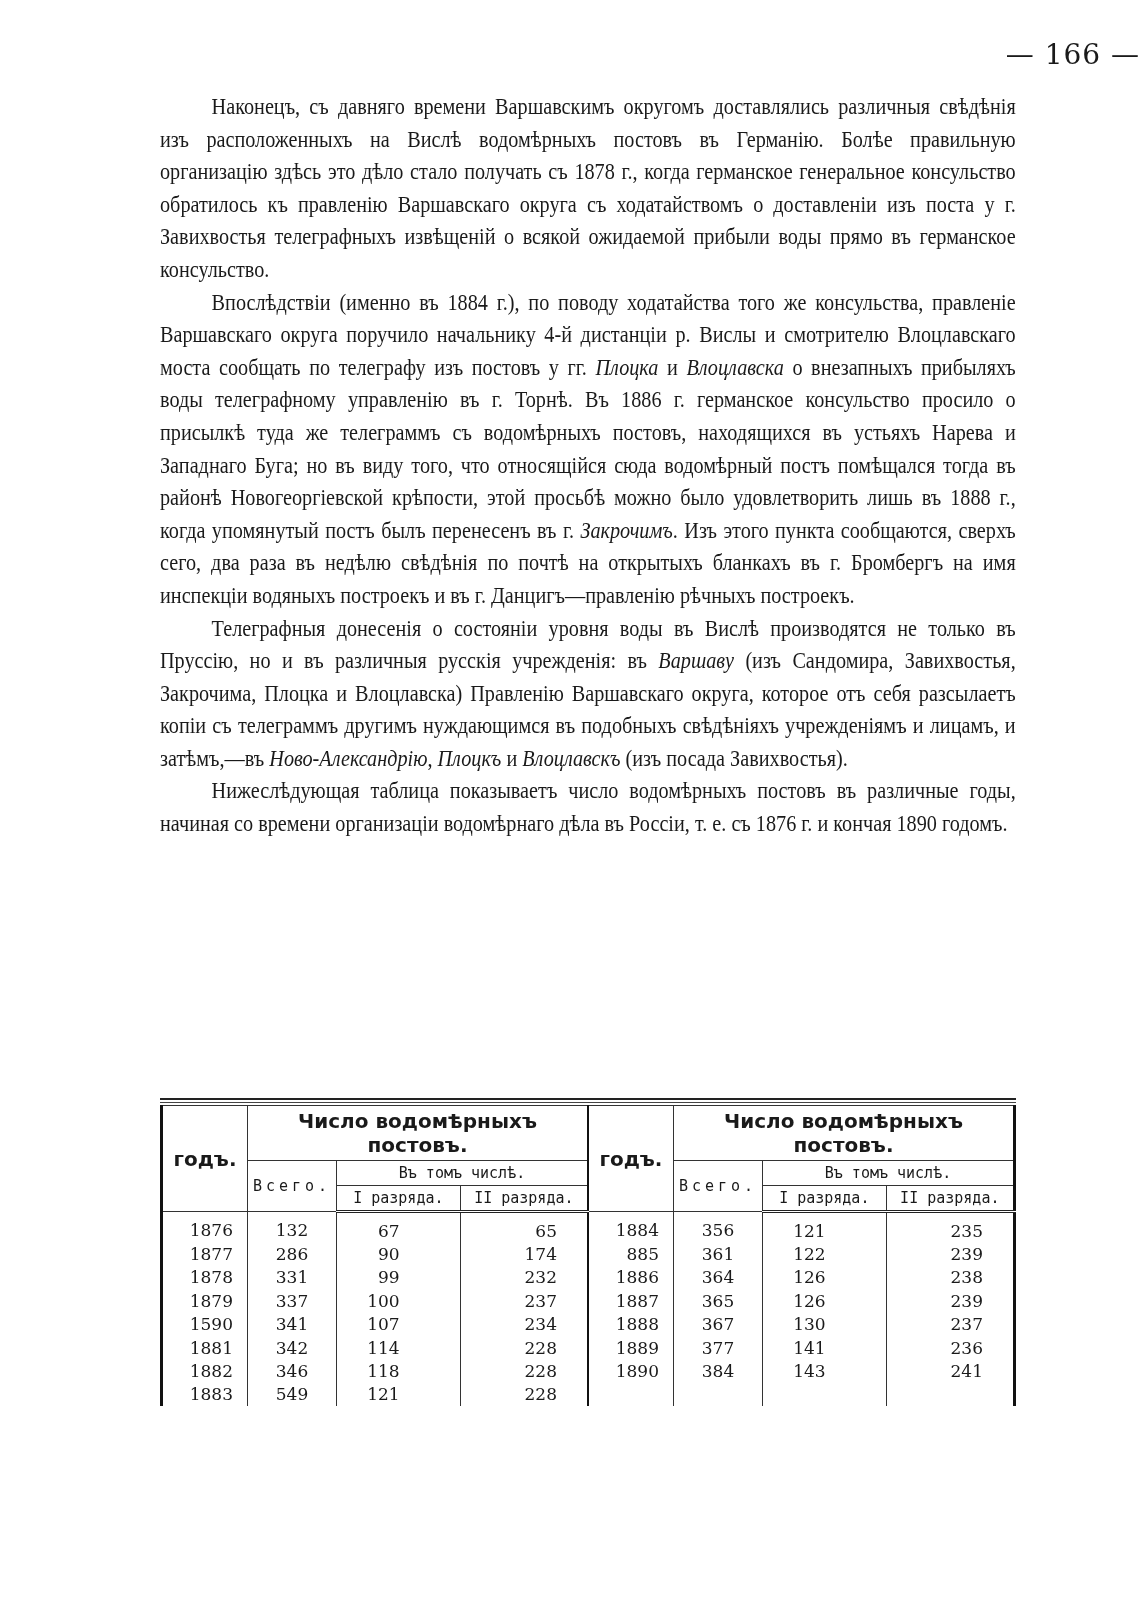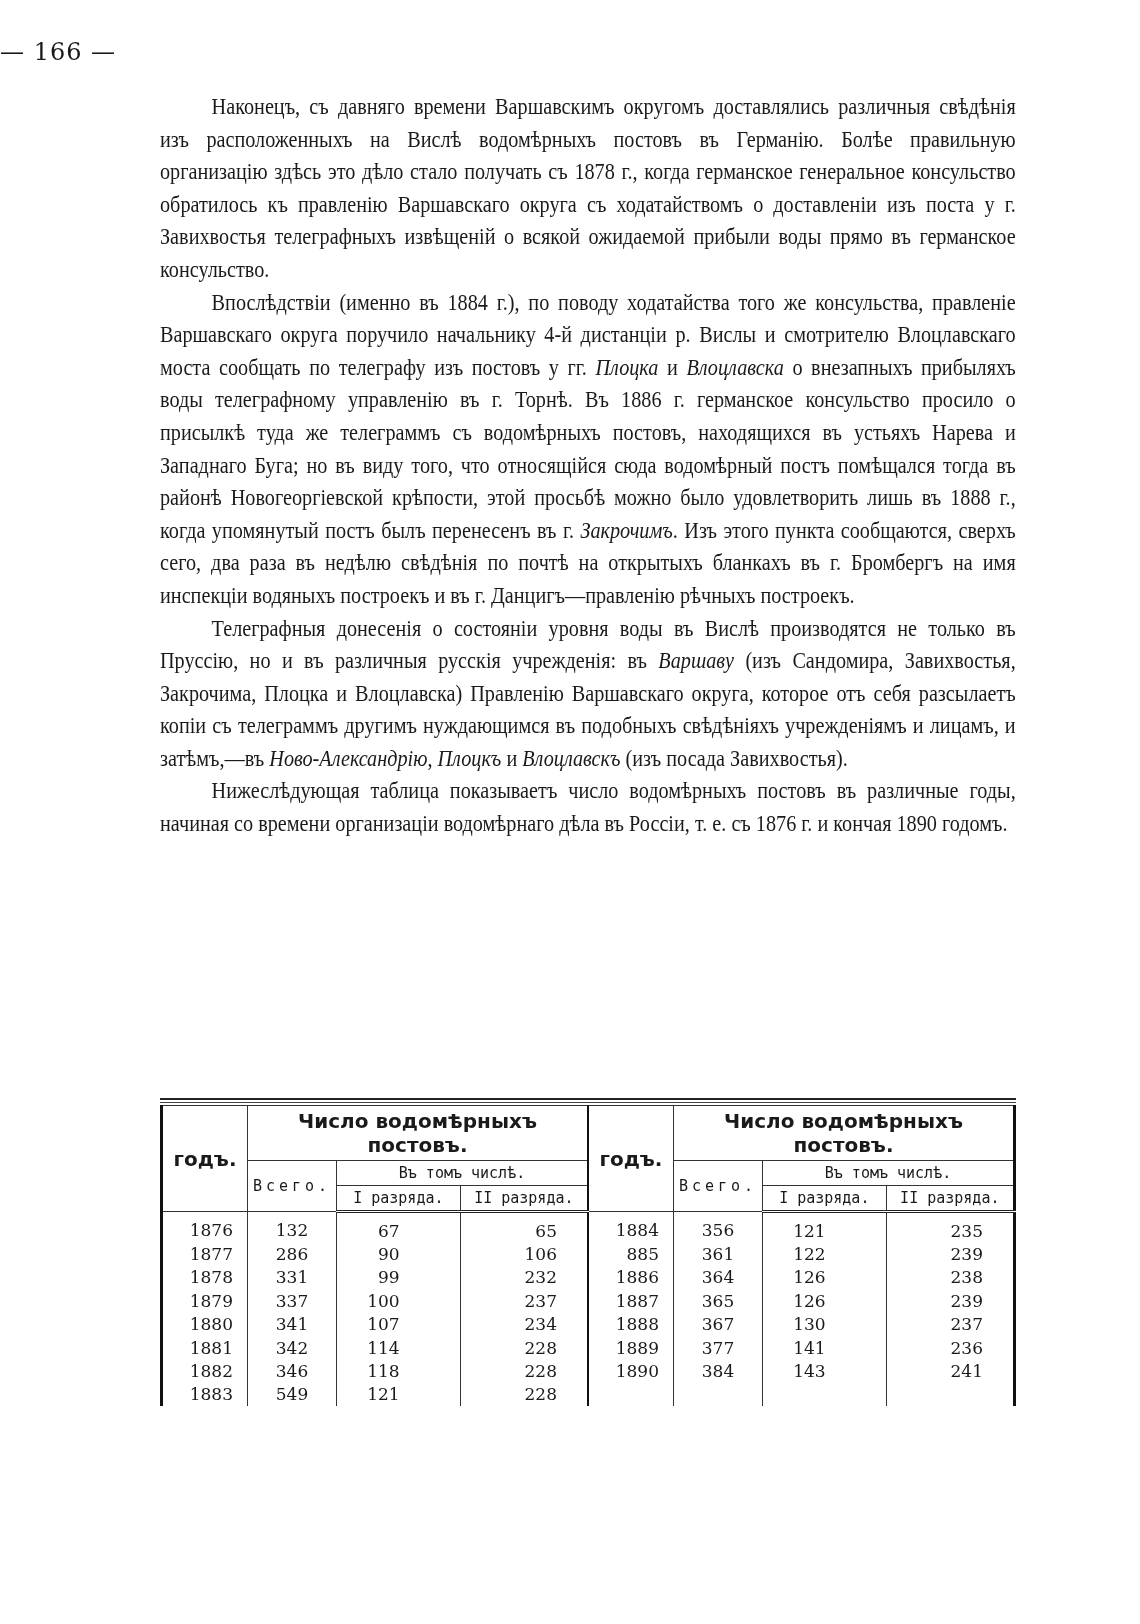--- a/index.html
+++ b/index.html
@@ -6,21 +6,21 @@
   body {
     width: 1140px; height: 1624px;
     background: #ffffff;
     color: #1a1a1a;
     font-family: "DejaVu Serif", "Liberation Serif", serif;
     position: relative;
     overflow: hidden;
   }
   .page-number {
     position: absolute; top: 38px; left: 0; width: 1140px;
-    text-align: left; font-size: 24px; letter-spacing: 1px;
+    text-align: right; font-size: 28px; letter-spacing: 1px;
   }
   .body-text {
     position: absolute; left: 160px; top: 90px; width: 856px;
     font-family: "Liberation Serif", "DejaVu Serif", serif;
     font-size: 23.5px; line-height: 32.6px;
     text-align: justify;
     transform: scaleX(0.86); transform-origin: left top;
     width: 995px;
   }
   .body-text p { margin: 0; text-indent: 60px; }
@@ -100,21 +100,21 @@
         <td class="c2">65</td>
         <td class="yr gap-l">1884</td>
         <td class="tot">356</td>
         <td class="c1">121</td>
         <td class="c2 edge-r">235</td>
       </tr>
       <tr>
         <td class="yr edge-l">1877</td>
         <td class="tot">286</td>
         <td class="c1">90</td>
-        <td class="c2">106</td>
+        <td class="c2">174</td>
         <td class="yr gap-l">885</td>
         <td class="tot">361</td>
         <td class="c1">122</td>
         <td class="c2 edge-r">239</td>
       </tr>
       <tr>
         <td class="yr edge-l">1878</td>
         <td class="tot">331</td>
         <td class="c1">99</td>
         <td class="c2">232</td>
@@ -127,21 +127,21 @@
         <td class="yr edge-l">1879</td>
         <td class="tot">337</td>
         <td class="c1">100</td>
         <td class="c2">237</td>
         <td class="yr gap-l">1887</td>
         <td class="tot">365</td>
         <td class="c1">126</td>
         <td class="c2 edge-r">239</td>
       </tr>
       <tr>
-        <td class="yr edge-l">1880</td>
+        <td class="yr edge-l">1590</td>
         <td class="tot">341</td>
         <td class="c1">107</td>
         <td class="c2">234</td>
         <td class="yr gap-l">1888</td>
         <td class="tot">367</td>
         <td class="c1">130</td>
         <td class="c2 edge-r">237</td>
       </tr>
       <tr>
         <td class="yr edge-l">1881</td>

